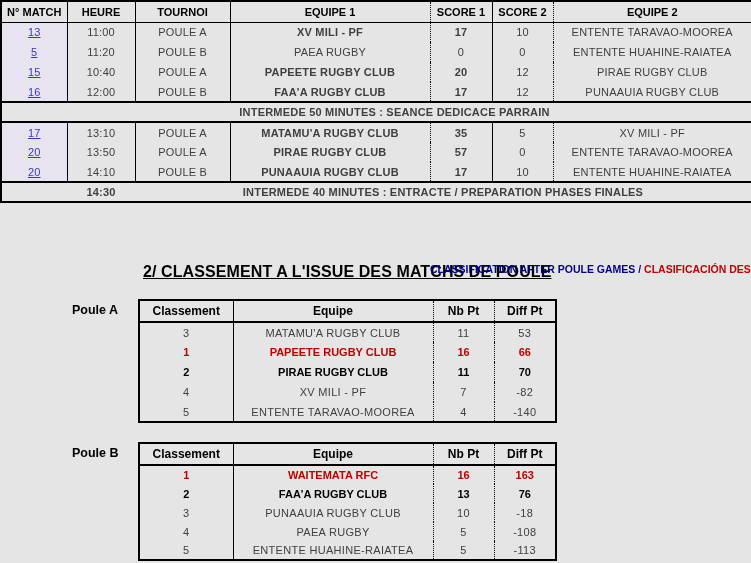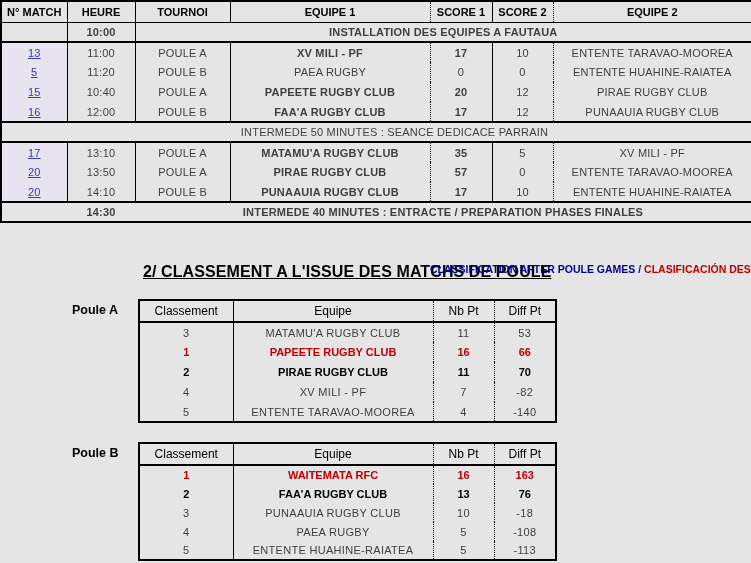--- a/index.html
+++ b/index.html
@@ -8,39 +8,39 @@
 
   
   table { border-collapse:collapse; table-layout:fixed; }
   #sched { position:absolute; left:0; top:0; width:751px; border:2px solid #000; }
   #sched td { height:20px; text-align:center; vertical-align:middle; font-size:11px;
               color:#3f3f3f; letter-spacing:.2px; overflow:hidden; white-space:nowrap; }
   #sched tr.head td { height:21px; font-weight:bold; color:#000; border-bottom:1px solid #000; letter-spacing:0; }
   .brs { border-right:1px solid #000; }
   .brd { border-right:1px dotted #000; }
   tr.installrow td { font-weight:bold; color:#000; border-bottom:2px solid #000; }
-  tr.breakrow td { font-weight:normal; color:#000; border-top:2px solid #000; border-bottom:2px solid #000;padding-left:36px; }
+  tr.breakrow td { font-weight:bold; color:#000; border-top:2px solid #000; border-bottom:2px solid #000;padding-left:36px; }
   tr.break2row td { font-weight:bold; color:#000; border-top:2px solid #000; }
   td.numbg { background:#e7e3ef; }
   #sched a.mlink { color:#3a3ab8; text-decoration:underline; font-size:11px; }
   td.win { color:#1e8c1e; font-weight:bold; letter-spacing:0; }
 
   
   #sec-title { position:absolute; left:143px; top:263px; font-size:16px; font-weight:bold;
                color:#000; text-decoration:underline; letter-spacing:.1px; white-space:nowrap; }
   #sec-note { position:absolute; left:430px; top:263px; font-size:10.5px; font-weight:bold; white-space:nowrap; }
   #sec-note .en { color:#00008b; }
   #sec-note .sep { color:#00008b; }
   #sec-note .es { color:#c00000; }
 
   
   .standings { position:absolute; left:138px; width:417px; border:2px solid #000; }
   .standings td { text-align:center; vertical-align:middle; font-size:11px; color:#3f3f3f;
                   letter-spacing:.3px; overflow:hidden; white-space:nowrap; }
-  .standings tr.head td { font-weight:normal; color:#000; font-size:12px; border-bottom:2px solid #000; letter-spacing:0; }
+  .standings tr.head td { font-weight:bold; color:#000; font-size:12px; border-bottom:2px solid #000; letter-spacing:0; }
   #poolA { top:299px; } #poolA tr.head td { height:22px; } #poolA tr.row td { height:20px; }
   #poolB { top:442px; } #poolB tr.head td { height:22px; } #poolB tr.row td { height:19px; }
   tr.first td { color:#c00000; font-weight:bold; letter-spacing:0; }
   tr.second td { color:#000; font-weight:bold; letter-spacing:0; }
   .pool-label { position:absolute; left:72px; font-size:12.5px; font-weight:bold; color:#000; }
   #labelA { top:303px; } #labelB { top:446px; }
 </style>
 </head>
 <body>
 
@@ -59,25 +59,20 @@
     <tbody>
         <tr class="head">
       <td class="brs">N° MATCH</td>
       <td class="brs">HEURE</td>
       <td class="brs">TOURNOI</td>
       <td class="brd">EQUIPE 1</td>
       <td class="brs">SCORE 1</td>
       <td class="brd">SCORE 2</td>
       <td>EQUIPE 2</td>
     </tr>
-    <tr class="installrow">
-      <td class="brs"></td>
-      <td class="brs">10:00</td>
-      <td colspan="5">INSTALLATION DES EQUIPES A FAUTAUA</td>
-    </tr>
 
     <tr>
       <td class="brs numbg"><a class="mlink" href="#">13</a></td>
       <td class="brs">11:00</td>
       <td class="brs">POULE A</td>
       <td class="brd win">XV MILI - PF</td>
       <td class="brs win">17</td>
       <td class="brd">10</td>
       <td>ENTENTE TARAVAO-MOOREA</td>
     </tr>

